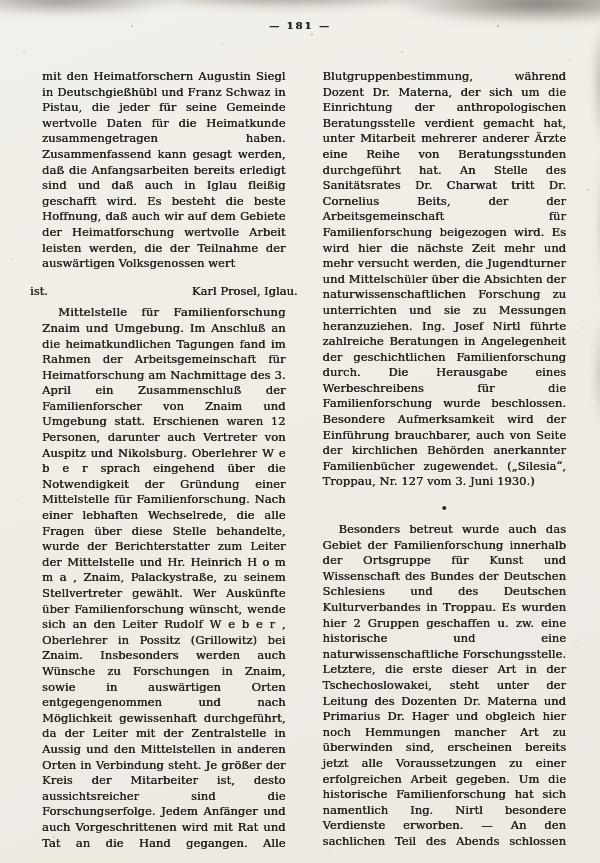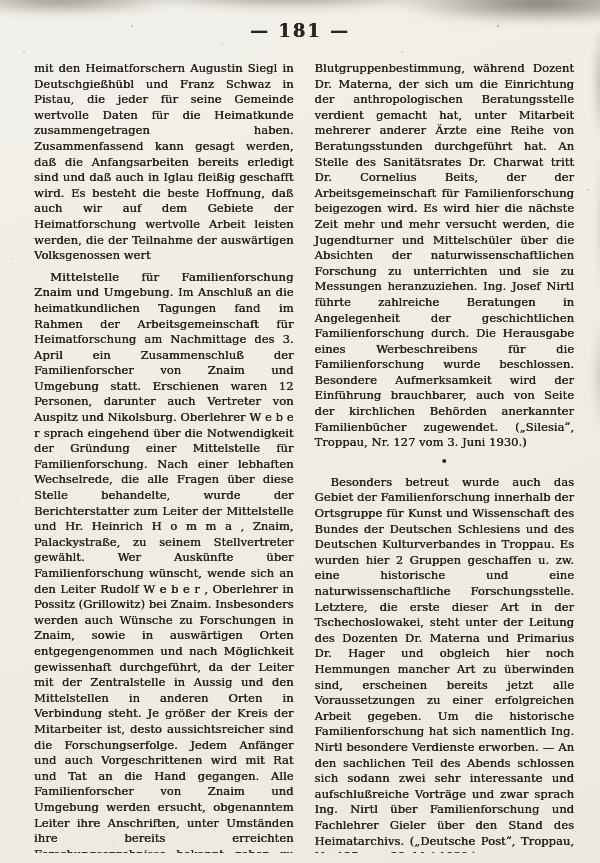--- a/index.html
+++ b/index.html
@@ -49,31 +49,31 @@
       radial-gradient(circle 1.5px at 9% 97%, rgba(80,72,62,.4), transparent 100%),
       radial-gradient(circle 1.2px at 19% 98%, rgba(80,72,62,.35), transparent 100%),
       radial-gradient(circle 1px  at 55% 99%, rgba(80,72,62,.3), transparent 100%),
       radial-gradient(circle 1.3px at 96% 75%, rgba(80,72,62,.3), transparent 100%),
       radial-gradient(circle 1.1px at 90% 93%, rgba(80,72,62,.3), transparent 100%);
   }
   
   .folio{
     position:absolute;top:20px;left:0;right:0;
     text-align:center;
-    font-size:18px;font-weight:bold;letter-spacing:2px;
+    font-size:10px;font-weight:bold;letter-spacing:2px;
     color:#2a251f;
     text-shadow:0.3px 0 0 currentColor;
   }
   
   .cols{
     position:absolute;top:57px;left:30px;right:22px;bottom:10px;
     display:flex;gap:13px;
   }
   .col{flex:1 1 0;overflow:hidden;}
-  p{margin:4px;text-align:justify;font-size:11.5px;line-height:15.6px;
+  p{margin:12px;text-align:justify;font-size:11.5px;line-height:15.6px;
     text-shadow:0.35px 0 0 currentColor;letter-spacing:0.05px;
     hyphens:auto;-webkit-hyphens:auto;}
   .art{text-indent:16px;margin-top:6px;}
   .lead{font-weight:normal;letter-spacing:0.2px;text-shadow:0.5px 0 0 currentColor;}
   .sigline{
     display:flex;justify-content:space-between;
     font-size:11.5px;line-height:15.6px;text-shadow:0.35px 0 0 currentColor;
   }
   .sep{
     text-align:center;font-size:11px;line-height:14px;margin-top:4px;
@@ -90,20 +90,24 @@
   <div class="speckles"></div>
 
   <div class="folio">— 181 —</div>
 
   <div class="cols">
 
     <div class="col">
       <p>
         <span>mit den Heimatforschern Augustin Siegl in Deutschgießhübl und Franz Schwaz in Pistau, die jeder für seine Gemeinde wertvolle Daten für die Heimatkunde zusammengetragen haben. Zusammenfassend kann gesagt werden, daß die Anfangsarbeiten bereits erledigt sind und daß auch in Iglau fleißig geschafft wird. Es besteht die beste Hoffnung, daß auch wir auf dem Gebiete der Heimatforschung wertvolle Arbeit leisten werden, die der Teilnahme der auswärtigen Volksgenossen wert</span>
       </p>
+      <div class="sigline">
+        <span>ist.</span>
+        <span>Karl Prosel, Iglau.</span>
+      </div>
       <p class="art">
         <span class="lead">Mittelstelle für Familienforschung Znaim und Umgebung. </span>
         <span>Im Anschluß an die heimatkundlichen Tagungen fand im Rahmen der Arbeitsgemeinschaft für Heimatforschung am Nachmittage des 3. April ein Zusammenschluß der Familienforscher von Znaim und Umgebung statt. Erschienen waren 12 Personen, darunter auch Vertreter von Auspitz und Nikolsburg. Oberlehrer W e b e r sprach eingehend über die Notwendigkeit der Gründung einer Mittelstelle für Familienforschung. Nach einer lebhaften Wechselrede, die alle Fragen über diese Stelle behandelte, wurde der Berichterstatter zum Leiter der Mittelstelle und Hr. Heinrich H o m m a , Znaim, Palackystraße, zu seinem Stellvertreter gewählt. Wer Auskünfte über Familienforschung wünscht, wende sich an den Leiter Rudolf W e b e r , Oberlehrer in Possitz (Grillowitz) bei Znaim. Insbesonders werden auch Wünsche zu Forschungen in Znaim, sowie in auswärtigen Orten entgegengenommen und nach Möglichkeit gewissenhaft durchgeführt, da der Leiter mit der Zentralstelle in Aussig und den Mittelstellen in anderen Orten in Verbindung steht. Je größer der Kreis der Mitarbeiter ist, desto aussichtsreicher sind die Forschungserfolge. Jedem Anfänger und auch Vorgeschrittenen wird mit Rat und Tat an die Hand gegangen. Alle Familienforscher von Znaim und Umgebung werden ersucht, obgenanntem Leiter ihre Anschriften, unter Umständen ihre bereits erreichten Forschungsergebnisse bekannt geben zu wollen, damit die Mittelstelle ihre Arbeiten beginnen könne. Da die Stelle über keine Einkünfte verfügt, so ist jeder Anfrage eine Rückmarke beizuschließen. Die Kosten für Forschungen sind immer vom Einsender zu tragen. Die nächste Zusammenkunft wird in den Znaimer Blättern bekanntgegeben werden.</span>
       </p>
 
     </div>
 
     <div class="col">
       <p>
         <span>Blutgruppenbestimmung, während Dozent Dr. Materna, der sich um die Einrichtung der anthropologischen Beratungsstelle verdient gemacht hat, unter Mitarbeit mehrerer anderer Ärzte eine Reihe von Beratungsstunden durchgeführt hat. An Stelle des Sanitätsrates Dr. Charwat tritt Dr. Cornelius Beits, der der Arbeitsgemeinschaft für Familienforschung beigezogen wird. Es wird hier die nächste Zeit mehr und mehr versucht werden, die Jugendturner und Mittelschüler über die Absichten der naturwissenschaftlichen Forschung zu unterrichten und sie zu Messungen heranzuziehen. Ing. Josef Nirtl führte zahlreiche Beratungen in Angelegenheit der geschichtlichen Familienforschung durch. Die Herausgabe eines Werbeschreibens für die Familienforschung wurde beschlossen. Besondere Aufmerksamkeit wird der Einführung brauchbarer, auch von Seite der kirchlichen Behörden anerkannter Familienbücher zugewendet. („Silesia“, Troppau, Nr. 127 vom 3. Juni 1930.)</span>

